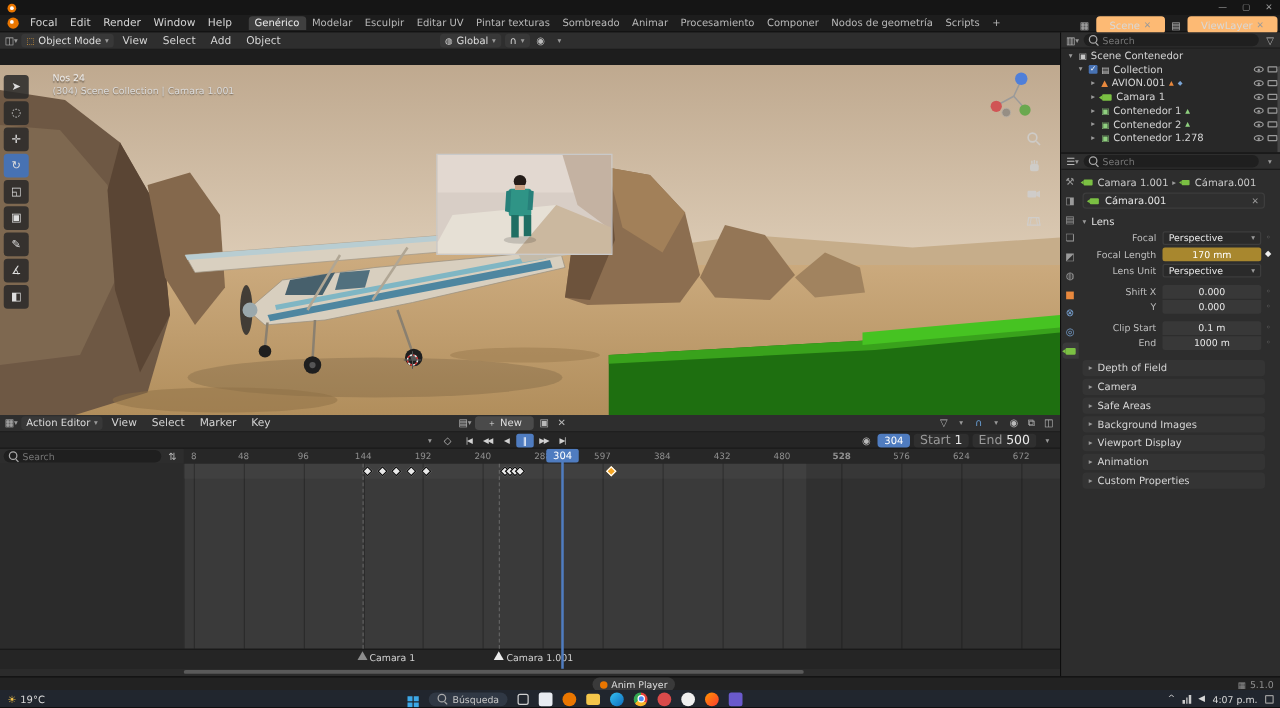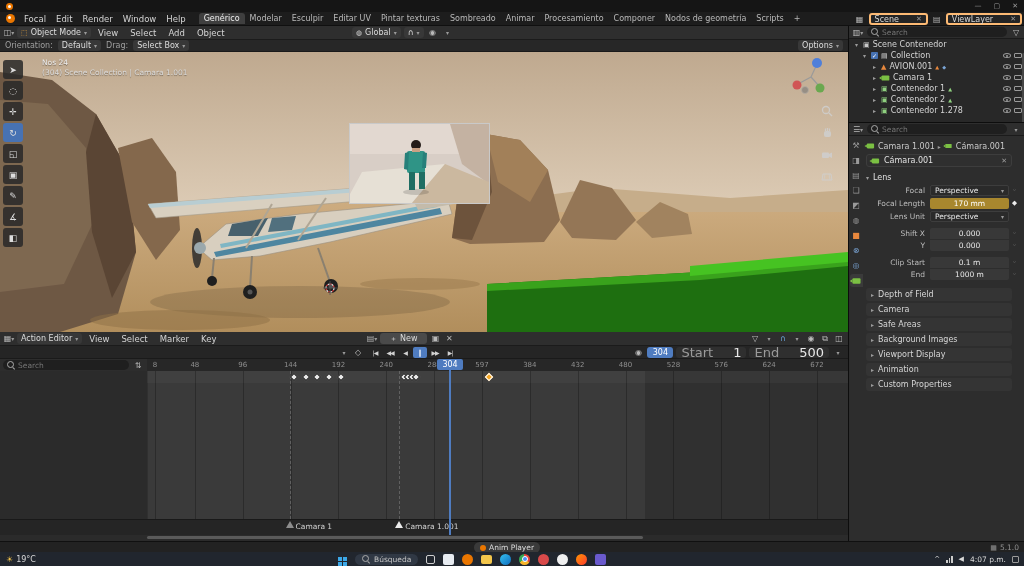--- a/index.html
+++ b/index.html
@@ -16,21 +16,21 @@
   .lbl{font-size:8px;color:#9f9f9f;white-space:nowrap}
   .caret{font-size:6px;color:#9a9a9a}
   
   #titlebar{left:0;top:0;width:1024px;height:12px;background:#151515;display:flex;align-items:center;gap:6px;padding:0 6px;font-size:7.5px;color:#9a9a9a}
   .winbtns{margin-left:auto;display:flex;gap:12px;font-size:7px;color:#9a9a9a}
   
   #topbar{left:0;top:12px;width:1024px;height:14px;background:#1d1d1d;border-bottom:1px solid #101010;display:flex;align-items:center}
   .blogo{width:9px;height:9px;border-radius:50%;background:#ea7600;margin:0 4px 0 6px;position:relative}
   .blogo::after{content:"";position:absolute;left:2px;top:2px;width:3px;height:3px;border-radius:50%;background:#fff}
   #topbar-right{position:absolute;right:2px;top:1px;display:flex;gap:3px;align-items:center}
-  .idfield{display:flex;align-items:center;gap:17px;background:#242424;border:2px solid #fdba74;border-radius:3px;height:12px;padding:0 4px;font-size:8px;color:#d8d8d8}
+  .idfield{display:flex;align-items:center;gap:3px;background:#242424;border:7px solid #fdba74;border-radius:3px;height:12px;padding:0 4px;font-size:8px;color:#d8d8d8}
   
   #vp-header{left:0;top:26px;width:848px;height:14px;background:#2e2e2e;border-bottom:1px solid #1b1b1b;display:flex;align-items:center;gap:2px;padding:0 3px}
   #vp-center{position:absolute;left:352px;top:27px;display:flex;gap:3px;align-items:center}
   #vp-hdr-right{position:absolute;right:3px;top:27px;display:flex;gap:2px;align-items:center}
   #vp-tools-row{left:0;top:40px;width:848px;height:12px;background:#272727;border-bottom:1px solid #1a1a1a;display:flex;align-items:center;gap:5px;padding:0 5px}
   
   #viewport{left:0;top:52px;width:848px;height:280px;overflow:hidden;background:#c9b69e}
   .vp-overlay-t{position:absolute;left:42px;top:6px;font-size:7.5px;color:#ececec;text-shadow:0 1px 1px rgba(0,0,0,.4)}
   .vp-overlay-c{position:absolute;left:42px;top:16px;font-size:7.5px;color:#dcdcdc;text-shadow:0 1px 1px rgba(0,0,0,.4)}
   #vp-toolbar{position:absolute;left:3px;top:8px;width:22px;display:flex;flex-direction:column;gap:2px}
@@ -73,21 +73,21 @@
   #ds-header{position:absolute;left:0;top:0;width:848px;height:14px;background:#2e2e2e;border-bottom:1px solid #1b1b1b;display:flex;align-items:center;gap:2px;padding:0 3px}
   #ds-center{position:absolute;left:366px;top:1px;display:flex;gap:2px;align-items:center}
   #ds-hdr-right{position:absolute;right:3px;top:1px;display:flex;gap:2px;align-items:center}
   #ds-playback{position:absolute;left:0;top:14px;width:848px;height:13px;background:#252525;border-bottom:1px solid #1a1a1a}
   #transport{position:absolute;left:368px;top:1px;display:flex;gap:1px}
   .tbtn{min-width:14px;height:11px;display:inline-flex;align-items:center;justify-content:center;font-size:6px;color:#d2d2d2;border-radius:2px;letter-spacing:-1px}
   .tbtn.on{background:#4f7cc0;color:#fff}
   #pb-left{position:absolute;left:338px;top:1px;display:flex;gap:2px}
   #pb-right{position:absolute;right:4px;top:1px;display:flex;gap:3px;align-items:center}
   .framebox{min-width:26px;height:11px;background:#4f7cc0;border-radius:3px;display:inline-flex;align-items:center;justify-content:center;color:#fff;font-size:8px;padding:0 3px}
-  .rangepill{display:inline-flex;align-items:center;gap:20px;background:#2f2f2f;border-radius:3px;height:11px;padding:0 5px;font-size:13px}
+  .rangepill{display:inline-flex;align-items:center;gap:3px;background:#2f2f2f;border-radius:3px;height:11px;padding:0 5px;font-size:10px}
   .rangepill .k{color:#9a9a9a}.rangepill .v{color:#e8e8e8}
   #timeline{position:absolute;left:0;top:27px;width:848px;height:182px;overflow:hidden}
   #tl-rulerbg{position:absolute;left:147px;top:0;right:0;height:12px;background:#272727}
   #tl-gridbg{position:absolute;left:147px;top:12px;right:0;height:148px;background:#303030}
   .tl-range{position:absolute;top:12px;height:148px;background:#3a3a3a;z-index:0}
   #tl-sumband{position:absolute;left:147px;top:12px;right:0;height:12px;background:rgba(255,255,255,.035);z-index:1}
   .tl-grid{position:absolute;top:12px;height:148px;width:1px;background:rgba(0,0,0,.25);z-index:1}
   .tl-lab{position:absolute;top:2px;width:22px;text-align:center;font-size:7px;color:#8f8f8f;z-index:1}
   .tl-key{position:absolute;top:15px;width:6px;height:6px;background:#e8e8e8;border:1px solid #0f0f0f;transform:rotate(45deg);z-index:3}
   .tl-key.sel{background:#f5a623;border-color:#fff}
@@ -103,21 +103,21 @@
   #tl-markerband{position:absolute;left:0;top:160px;right:0;height:16px;background:#252525;border-top:1px solid #191919;z-index:2}
   #tl-scroll{position:absolute;left:147px;top:177px;width:496px;height:3px;background:#5a5a5a;border-radius:2px;z-index:2}
   
   #statusbar{left:0;top:541px;width:1024px;height:11px;background:#222222;border-top:1px solid #101010}
   #animplayer{position:absolute;left:474px;top:0px;height:11px;display:flex;align-items:center;gap:3px;background:#3a3a3a;border-radius:6px;padding:0 6px;font-size:7.5px;color:#ddd}
   .orangedot{width:6px;height:6px;border-radius:50%;background:#ea7600}
   #version{position:absolute;right:5px;top:0;height:11px;display:flex;align-items:center;gap:3px;font-size:7.5px;color:#8f8f8f}
   
   #taskbar{left:0;top:552px;width:1024px;height:14px;background:#21262e;display:flex;align-items:center}
   #tb-weather{display:flex;align-items:center;gap:3px;padding-left:6px;font-size:8px;color:#d8d8d8}
-  #tb-center{position:absolute;left:338px;top:0;height:14px;display:flex;align-items:center;gap:8px}
+  #tb-center{position:absolute;left:326px;top:0;height:14px;display:flex;align-items:center;gap:8px}
   #tb-right{position:absolute;right:5px;top:0;height:14px;display:flex;align-items:center;gap:6px;font-size:7.5px;color:#d8d8d8}
   .winlogo{width:4px;height:4px;background:#3ca8e8;box-shadow:5px 0 #3ca8e8,0 5px #3ca8e8,5px 5px #3ca8e8;margin-right:5px}
   .tb-search{display:flex;align-items:center;gap:4px;background:#303844;border-radius:7px;height:11px;padding:0 7px;font-size:7.5px;color:#c6c6c6}
   .appico{width:11px;height:11px;border-radius:2px;flex:0 0 auto}
   .mag-ic{width:8px;height:8px;position:relative;display:inline-block;flex:0 0 auto}
   .mag-ic::before{content:"";position:absolute;left:0;top:0;width:5px;height:5px;border:1px solid #aaa;border-radius:50%}
   .mag-ic::after{content:"";position:absolute;left:6px;top:6px;width:3px;height:1px;background:#aaa;transform:rotate(45deg);transform-origin:0 0}
   .eye-ic{width:8px;height:5px;border:1px solid #9a9a9a;border-radius:50%;position:relative;display:inline-block;flex:0 0 auto}
   .eye-ic::after{content:"";position:absolute;left:2px;top:1px;width:2px;height:2px;background:#9a9a9a;border-radius:50%}
   .camr-ic{width:8px;height:5px;border:1px solid #9a9a9a;border-radius:1px;display:inline-block;position:relative;flex:0 0 auto}
@@ -217,36 +217,20 @@
     <span class="icobtn">⊘</span>
     <span class="icobtn">○</span>
     <span class="icobtn on" style="background:#505050">◍</span>
     <span class="icobtn">◑</span>
     <span class="icobtn">●</span>
     <span class="icobtn">
         <span class="caret">▾</span>
       </span>
   </div>
 
-  <div id="vp-tools-row" class="abs">
-    <span class="lbl">Orientation:</span>
-    <span class="pill">
-        <span>Default</span>
-        <span class="caret">▾</span>
-      </span>
-    <span class="lbl">Drag:</span>
-    <span class="pill">
-        <span>Select Box</span>
-        <span class="caret">▾</span>
-      </span>
-    <span style="margin-left:auto" class="pill">
-        <span>Options</span>
-        <span class="caret">▾</span>
-      </span>
-  </div>
 
   <div id="viewport" class="abs">
     <svg width="848" height="280" viewBox="0 0 848 280">
       <defs>
         <linearGradient id="sky" x1="0" y1="0" x2="0" y2="1">
             <stop offset="0" stop-color="#bfa98f"></stop>
             <stop offset="1" stop-color="#ddccb6"></stop>
           </linearGradient>
         <linearGradient id="gnd" x1="0" y1="0" x2="0" y2="1">
             <stop offset="0" stop-color="#cdac80"></stop>
@@ -679,21 +663,21 @@
         <div class="tl-lab" style="left: 423.136px;">288</div>
         <div class="tl-grid" style="left: 481.992px;"></div>
         <div class="tl-lab" style="left: 470.992px;">597</div>
         <div class="tl-grid" style="left: 529.848px;"></div>
         <div class="tl-lab" style="left: 518.848px;">384</div>
         <div class="tl-grid" style="left: 577.704px;"></div>
         <div class="tl-lab" style="left: 566.704px;">432</div>
         <div class="tl-grid" style="left: 625.56px;"></div>
         <div class="tl-lab" style="left: 614.56px;">480</div>
         <div class="tl-grid" style="left: 673.416px;"></div>
-        <div class="tl-lab" style="left: 662.416px;">528</div>
+        <div class="tl-lab" style="left: 662.416px; font-weight: bold;">528</div>
         <div class="tl-grid" style="left: 721.272px;"></div>
         <div class="tl-lab" style="left: 710.272px;">576</div>
         <div class="tl-grid" style="left: 769.128px;"></div>
         <div class="tl-lab" style="left: 758.128px;">624</div>
         <div class="tl-grid" style="left: 816.984px;"></div>
         <div class="tl-lab" style="left: 805.984px;">672</div>
         <div class="tl-mline" style="left: 289.571px;"></div>
         <div class="tl-marker" style="left: 285.571px;"></div>
         <div class="tl-mlabel" style="left: 295.571px;">Camara 1</div>
         <div class="tl-mline" style="left: 399.241px;"></div>

